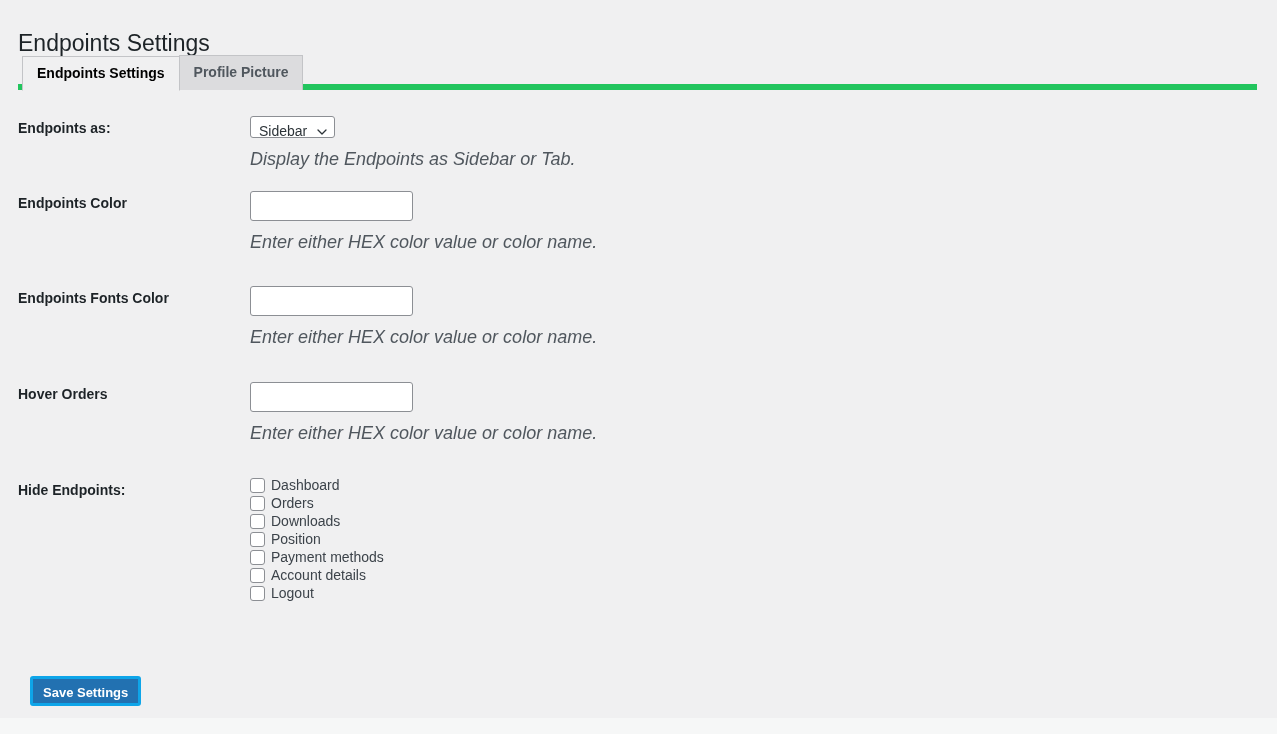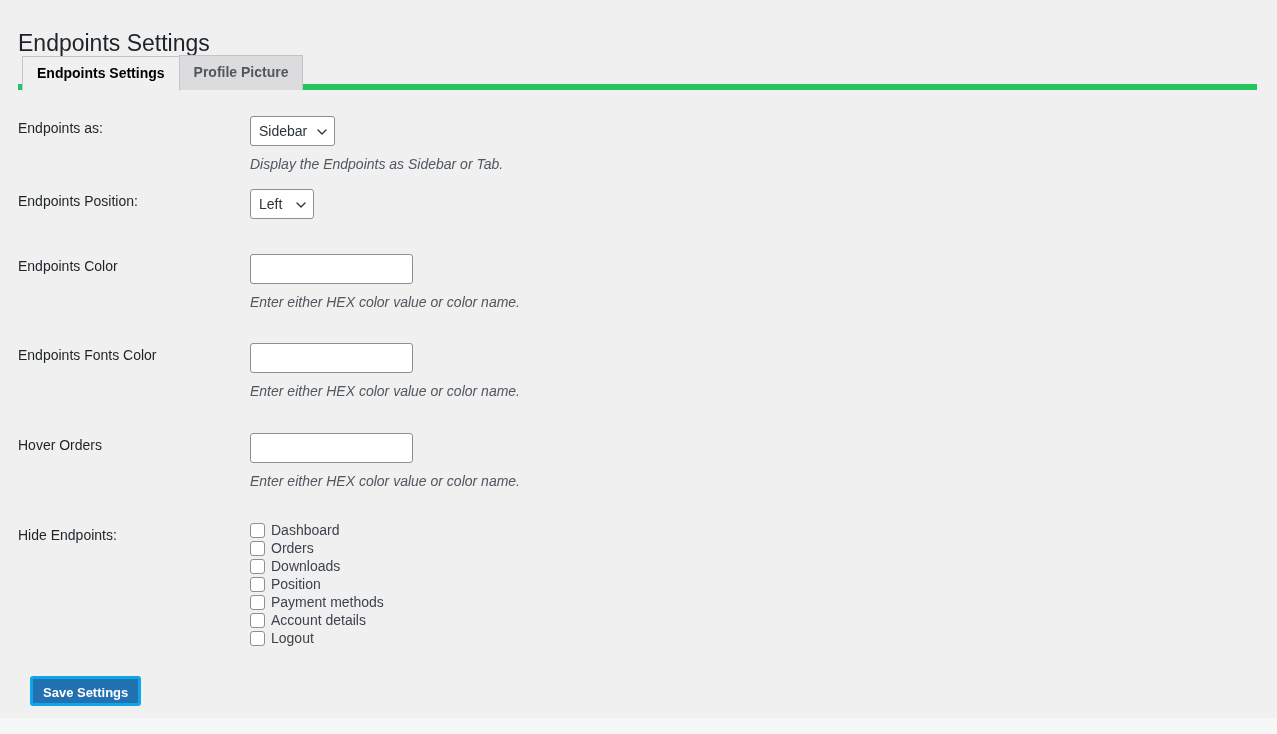--- a/index.html
+++ b/index.html
@@ -75,21 +75,21 @@
     top: 108px;
     width: 1240px;
     border-collapse: collapse;
   }
   .form-table th {
     text-align: left;
     vertical-align: top;
     width: 222px;
     padding: 12px 10px 12px 0;
     font-size: 14px;
-    font-weight: 400;
+    font-weight: 700;
     line-height: 1.3;
     color: #1d2327;
     white-space: nowrap;
   }
   .form-table td {
     vertical-align: top;
     padding: 9px 10px 9px 0;
     font-size: 14px;
     line-height: 1.3;
   }
@@ -107,21 +107,21 @@
     -webkit-appearance: none;
     -moz-appearance: none;
     appearance: none;
     background: #fff;
     border: 1px solid #8c8f94;
     border-radius: 3px;
     color: #2c3338;
     font-family: "Liberation Sans", sans-serif;
     font-size: 14px;
     line-height: 2;
-    height: 30px;
+    height: 22px;
     padding: 0 26px 0 8px;
     margin: 0;
     box-shadow: none;
     cursor: pointer;
     vertical-align: top;
   }
   .select-wrap {
     position: relative;
     display: inline-block;
   }
@@ -146,21 +146,21 @@
     width: 163px;
     height: 30px;
     padding: 0 8px;
     margin: 0;
     box-sizing: border-box;
     vertical-align: top;
   }
 
   p.description {
     margin: 9px 0 0 0;
-    font-size: 14px;
+    font-size: 18px;
     font-style: italic;
     line-height: 1.4;
     color: #50575e;
   }
 
   
   .cb-list { margin: 0; padding: 0; }
   .cb-row {
     display: block;
     height: 18px;
@@ -242,35 +242,20 @@
           <span class="chev">
             <svg viewBox="0 0 10 10" width="10" height="10" aria-hidden="true">
               <path d="M1 3 L5 7 L9 3" fill="none" stroke="#2c3338" stroke-width="1.3" stroke-linecap="round" stroke-linejoin="round"></path>
             </svg>
           </span>
         </span>
         <p class="description">Display the Endpoints as Sidebar or Tab.</p>
       </td>
     </tr>
 
-    <tr class="row-position">
-      <th>Endpoints Position:</th>
-      <td>
-        <span class="select-wrap">
-          <select class="wp-select" style="padding-right:30px;">
-            <option>Left</option>
-          </select>
-          <span class="chev">
-            <svg viewBox="0 0 10 10" width="10" height="10" aria-hidden="true">
-              <path d="M1 3 L5 7 L9 3" fill="none" stroke="#2c3338" stroke-width="1.3" stroke-linecap="round" stroke-linejoin="round"></path>
-            </svg>
-          </span>
-        </span>
-      </td>
-    </tr>
 
     <tr class="row-color">
       <th>Endpoints Color</th>
       <td>
         <input class="wp-text" type="text" value="" style="">
         <p class="description">Enter either HEX color value or color name.</p>
       </td>
     </tr>
 
     <tr class="row-color">

